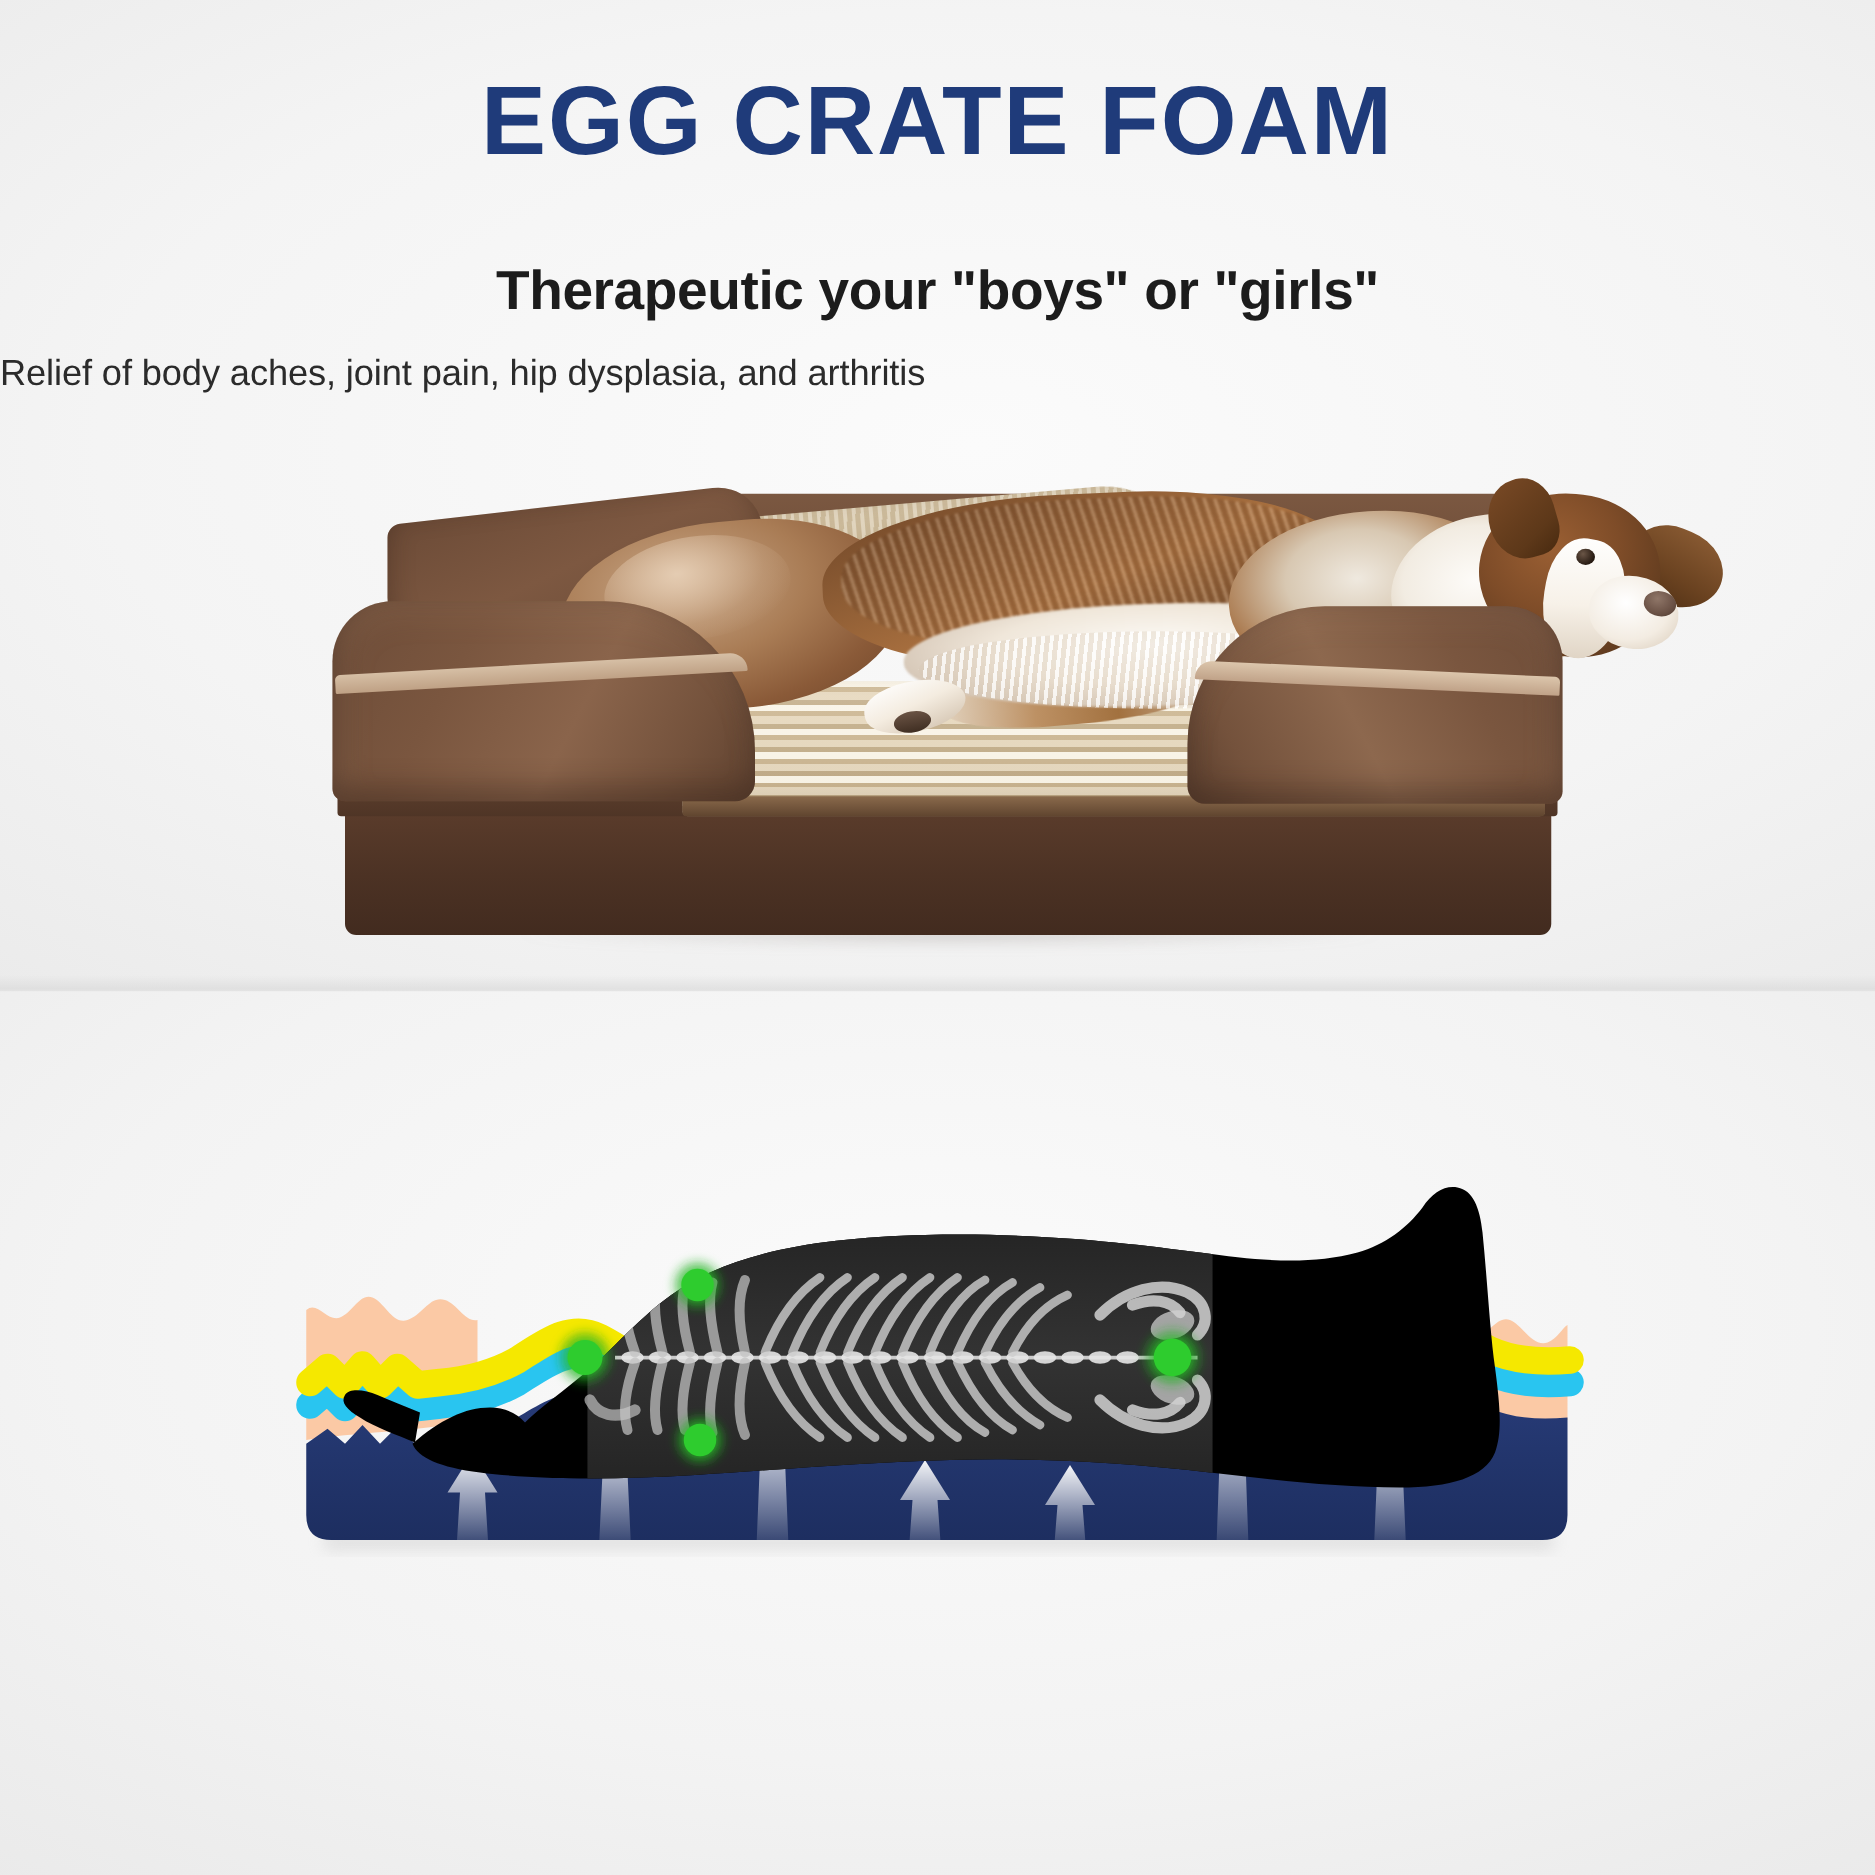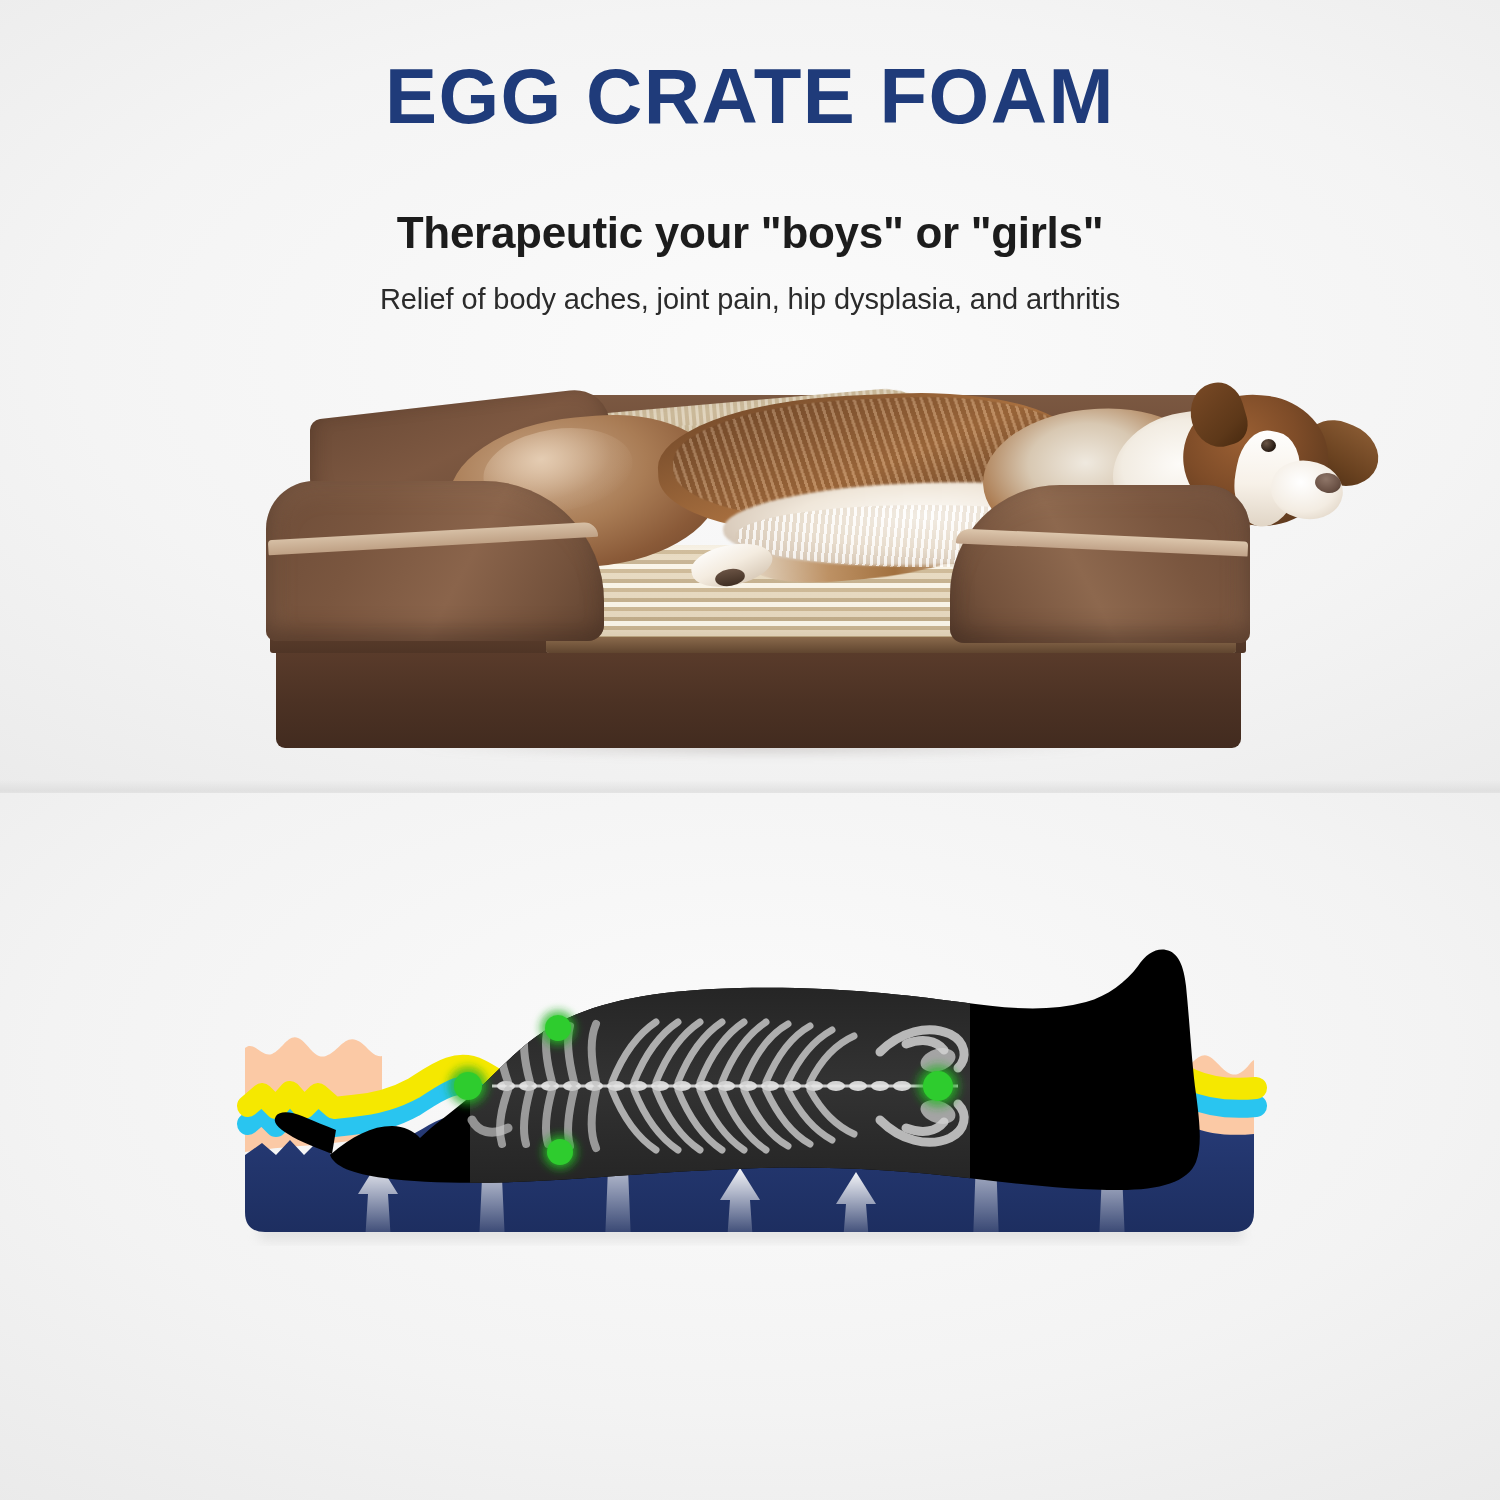--- a/index.html
+++ b/index.html
@@ -35,21 +35,20 @@
 
   #subtitle {
     position:absolute; left:0; top:208px; width:1500px;
     text-align:center;
     font-size:44px; font-weight:bold; letter-spacing:-0.3px;
     color:#1c1c1c;
   }
 
   #subtext {
     position:absolute; left:0; top:283px; width:1500px;
-    text-align:center;
     font-size:29px; font-weight:normal; letter-spacing:-0.1px;
     color:#2b2b2b;
   }
 
   
   #divider {
     position:absolute; left:0; top:780px; width:1500px; height:26px;
     background:linear-gradient(to bottom,
       rgba(255,255,255,0) 0%,
       rgba(214,214,214,0.55) 42%,

